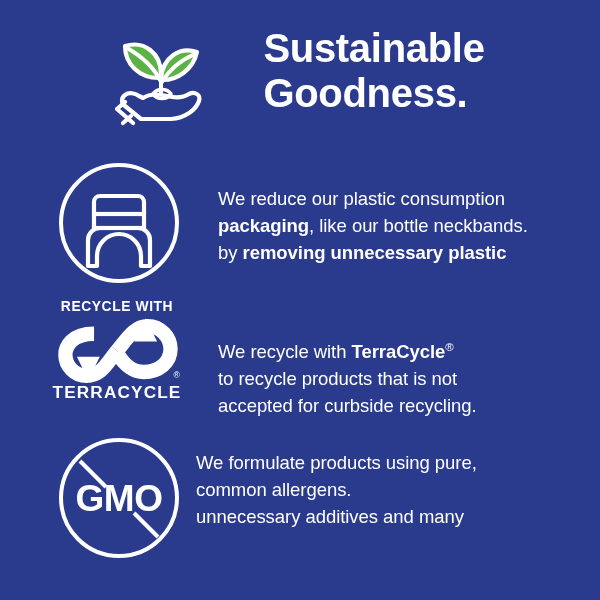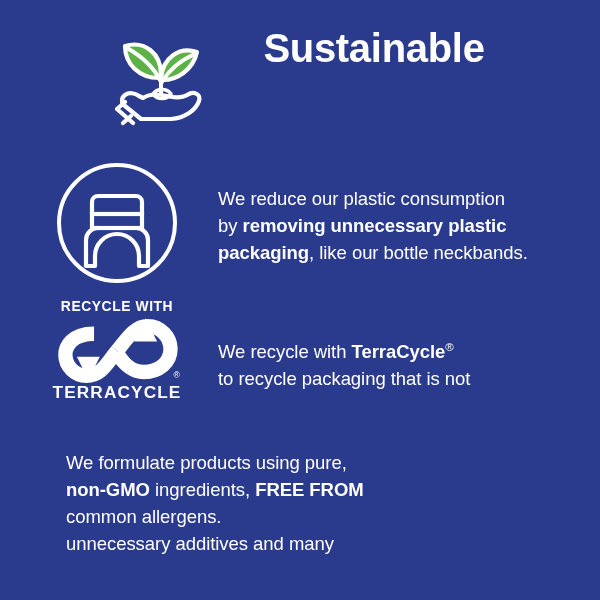--- a/index.html
+++ b/index.html
@@ -69,21 +69,21 @@
     align-items: flex-start;
     width: 600px;
     box-sizing: border-box;
     padding-left: 52px;
   }
   .row-icon {
     flex: 0 0 130px;
     width: 130px;
     display: flex;
     align-items: flex-start;
-    justify-content: center;
+    justify-content: flex-end;
   }
   .row-text {
     flex: 1 1 auto;
     color: #ffffff;
     font-size: 18.5px;
     line-height: 27px;
     padding-top: 0px;
     margin-left: 36px;
     letter-spacing: -0.05px;
   }
@@ -134,20 +134,21 @@
                  C 80 63, 86 67, 84 73 C 81 82, 70 90, 56 91
                  L 26 91 L 10 78 C 6 75, 6 70, 10 67 C 14 64, 20 65, 24 68 Z" fill="none" stroke="#ffffff" stroke-width="4.2" stroke-linejoin="round" stroke-linecap="round"></path>
 
         <path d="M16 88 L 8 95" fill="none" stroke="#ffffff" stroke-width="4.2" stroke-linecap="round"></path>
         <path d="M10 74 L 2 81 L 18 95" fill="none" stroke="#ffffff" stroke-width="4.2" stroke-linejoin="round" stroke-linecap="round"></path>
       </svg>
     </div>
 
     <div class="header-title">
       <span class="line">Sustainable</span>
+      <span class="line">Goodness.</span>
     </div>
 
   </div>
 
   <div class="rows">
 
     <div class="row" id="row-1">
 
       <div class="row-icon">
         <svg class="icon-svg" viewBox="0 0 126 126" width="126" height="126" aria-hidden="true">
@@ -156,22 +157,22 @@
           <path d="M44 36 h38 a6 6 0 0 1 6 6 v12 h-50 v-12 a6 6 0 0 1 6 -6 z" fill="none" stroke="#ffffff" stroke-width="4.2" stroke-linejoin="round"></path>
 
           <rect x="38" y="54" width="50" height="14" fill="none" stroke="#ffffff" stroke-width="4.2"></rect>
 
           <path d="M44 68 h38 a12 12 0 0 1 12 12 v26 h-9 v-10 a22 22 0 0 0 -44 0 v10 h-9 v-26 a12 12 0 0 1 12 -12 z" fill="none" stroke="#ffffff" stroke-width="4.2" stroke-linejoin="round"></path>
         </svg>
       </div>
 
       <div class="row-text">
         <span class="tline">We reduce our plastic consumption</span>
+        <span class="tline"><b>packaging</b><span>, like our bottle neckbands.</span></span>
         <span class="tline"><span>by </span><b>removing unnecessary plastic</b></span>
-        <span class="tline"><b>packaging</b><span>, like our bottle neckbands.</span></span>
       </div>
 
     </div>
 
     <div class="row" id="row-2">
 
       <div class="row-icon">
         <svg class="icon-svg" viewBox="0 0 136 110" width="136" height="110" aria-hidden="true">
 
           <text x="68" y="14" text-anchor="middle" fill="#ffffff" font-family="Liberation Sans, sans-serif" font-size="14.5" font-weight="700" letter-spacing="0.6">RECYCLE WITH</text>
@@ -188,31 +189,41 @@
           <polygon points="86,46 110,46 98,22" fill="#ffffff"></polygon>
 
           <text x="127" y="84" fill="#ffffff" font-family="Liberation Sans, sans-serif" font-size="9">®</text>
 
           <text x="68" y="105" text-anchor="middle" fill="#ffffff" font-family="Liberation Sans, sans-serif" font-size="18" font-weight="700" letter-spacing="1.2">TERRACYCLE</text>
         </svg>
       </div>
 
       <div class="row-text">
         <span class="tline"><span>We recycle with </span><b>TerraCycle</b><sup>®</sup></span>
-        <span class="tline">to recycle packaging that is not</span>
+        <span class="tline">to recycle products that is not</span>
+        <span class="tline">accepted for curbside recycling.</span>
       </div>
 
     </div>
 
     <div class="row" id="row-3">
 
+      <div class="row-icon">
+        <svg class="icon-svg" viewBox="0 0 126 126" width="126" height="126" aria-hidden="true">
+          <circle cx="63" cy="63" r="58" fill="none" stroke="#ffffff" stroke-width="4"></circle>
+
+          <line x1="24" y1="26" x2="50" y2="52" stroke="#ffffff" stroke-width="4"></line>
+
+          <line x1="78" y1="78" x2="102" y2="102" stroke="#ffffff" stroke-width="4"></line>
+          <text x="63" y="76" text-anchor="middle" fill="#ffffff" font-family="Liberation Sans, sans-serif" font-size="37" font-weight="600" letter-spacing="-0.5">GMO</text>
+        </svg>
+      </div>
 
       <div class="row-text">
         <span class="tline">We formulate products using pure,</span>
-        <span class="tline"><b>non-GMO</b><span> ingredients, </span><b>FREE FROM</b></span>
         <span class="tline">common allergens.</span>
         <span class="tline">unnecessary additives and many</span>
       </div>
 
     </div>
 
   </div>
 
 </div>
 

